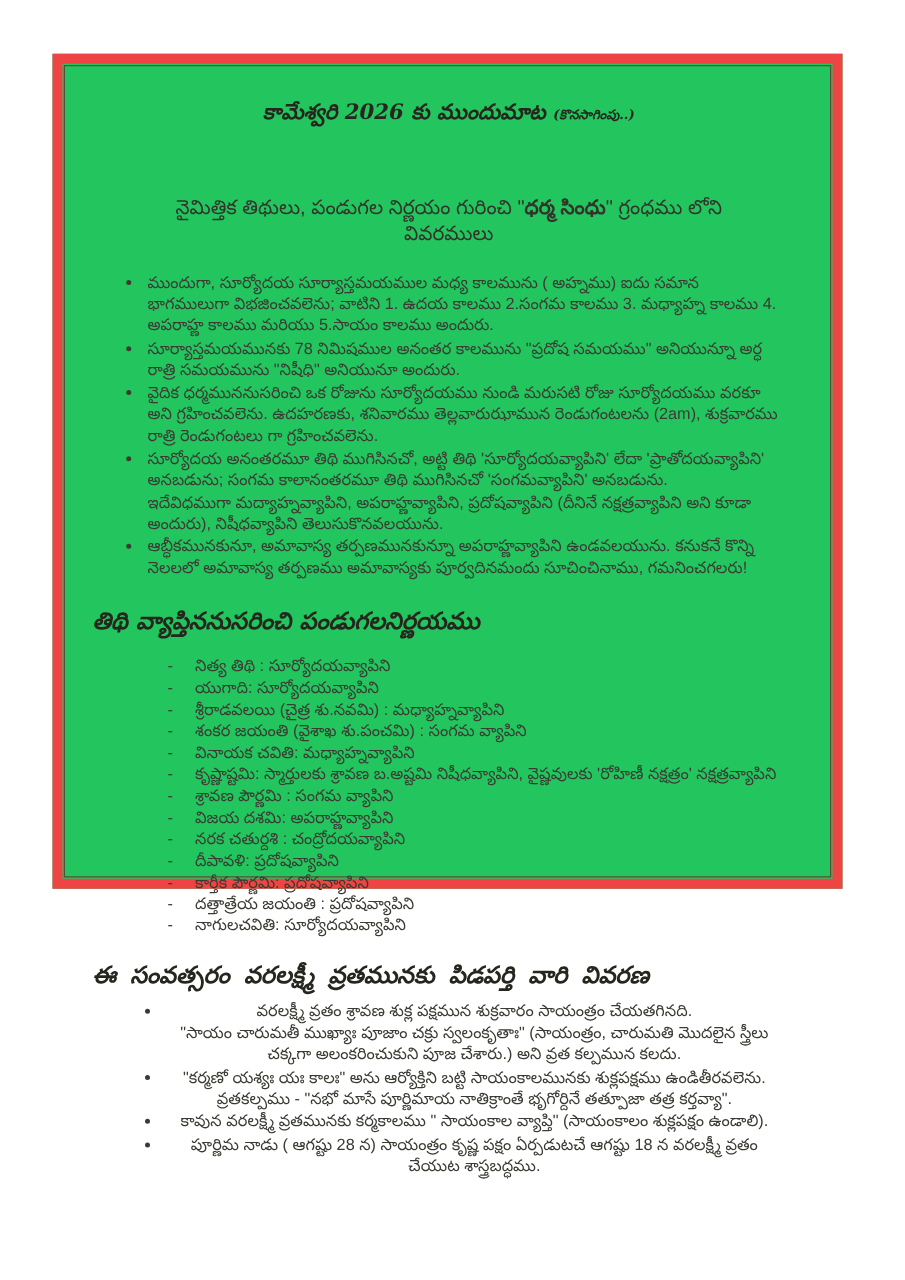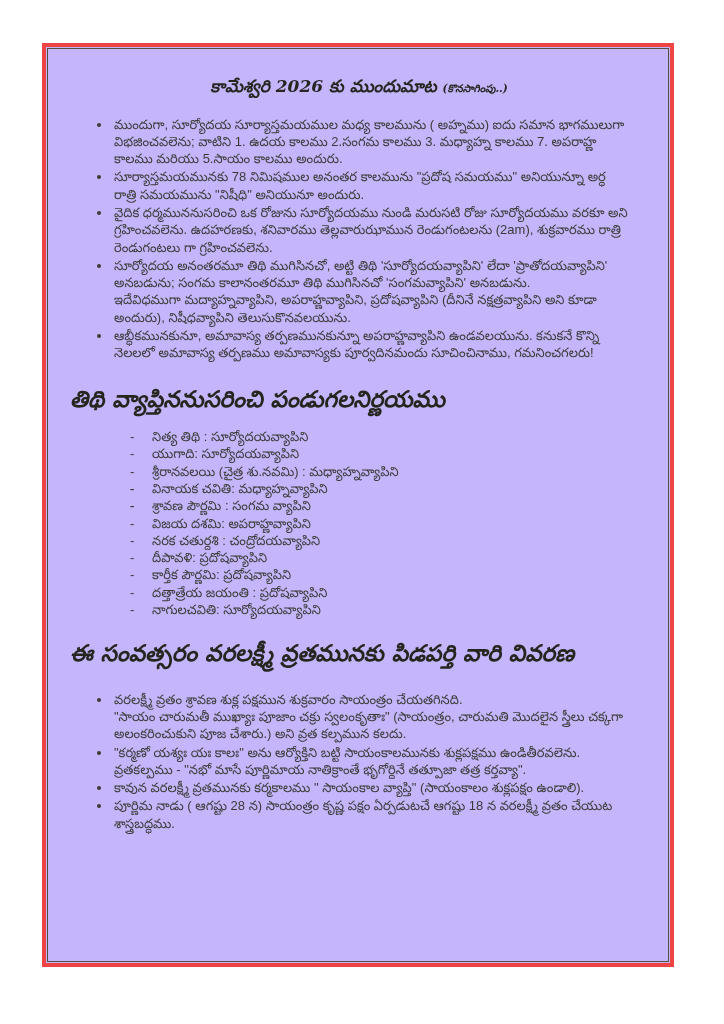--- a/index.html
+++ b/index.html
@@ -12,23 +12,23 @@
     width: 724px;
     height: 1024px;
     position: relative;
     overflow: hidden;
   }
   .sheet {
     position: absolute;
     left: 42px;
     top: 43px;
     width: 632px;
-    height: 924px;
-    background: #c4b5fd;
-    border: 4px solid #ef4444;
+    height: 668px;
+    background: #22c55e;
+    border: 8px solid #ef4444;
     box-sizing: border-box;
   }
   .sheet-inner-line {
     position: absolute;
     inset: 1px;
     border: 1px solid #55503e;
     pointer-events: none;
   }
   .content {
     position: absolute;
@@ -68,89 +68,91 @@
   }
   ul.intro-list li {
     margin: 0 0 1px 0;
     padding-left: 2px;
     white-space: pre-line;
   }
   h2.section-heading {
     font-family: "DejaVu Serif", "Liberation Serif", serif;
     font-weight: bold;
     font-style: italic;
-    font-size: 23px;
+    font-size: 19px;
     color: #26261e;
     margin: 22px 0 10px -18px;
   }
-  h2.section-heading.varalakshmi { margin-top: 20px; margin-bottom: 22px; }
+  h2.section-heading.varalakshmi { margin-top: 20px; margin-bottom: 6px; font-family: Liberation Mono, monospace; }
   ul.dash-list {
     list-style: none;
     margin: 14px 0 0 0;
     padding-left: 42px;
   }
   ul.dash-list li {
     position: relative;
     padding-left: 22px;
     margin: 0;
   }
   ul.dash-list li .dash-marker {
     position: absolute;
     left: 0;
     top: 0;
   }
   ul.varalakshmi-list {
     margin: 4px 0 0 0;
     padding-left: 24px;
   }
   ul.varalakshmi-list li {
-    margin: 0 0 1px 0;
+    margin: 0 0 1px 15px;
     padding-left: 2px;
     white-space: pre-line;
+    text-align: center;
   }
 </style>
 </head>
 <body>
 
 <div class="sheet">
   <div class="sheet-inner-line"></div>
   <div class="content">
 
     <div class="doc-title"><span>కామేశ్వరి 2026 కు ముందుమాట </span><span class="title-suffix">(కొనసాగింపు..)</span></div>
 
+    <div class="doc-subtitle"><span>నైమిత్తిక తిథులు, పండుగల నిర్ణయం గురించి "</span><span class="subtitle-bold">ధర్మ సింధు</span><span>" గ్రంధము లోని వివరములు</span></div>
 
     <ul class="intro-list">
 
-        <li>ముందుగా, సూర్యోదయ సూర్యాస్తమయముల మధ్య కాలమును ( అహ్నము) ఐదు సమాన భాగములుగా విభజించవలెను; వాటిని 1. ఉదయ కాలము 2.సంగమ కాలము 3. మధ్యాహ్న కాలము 7. అపరాహ్ణ కాలము మరియు 5.సాయం కాలము అందురు.</li>
+        <li>ముందుగా, సూర్యోదయ సూర్యాస్తమయముల మధ్య కాలమును ( అహ్నము) ఐదు సమాన భాగములుగా విభజించవలెను; వాటిని 1. ఉదయ కాలము 2.సంగమ కాలము 3. మధ్యాహ్న కాలము 4. అపరాహ్ణ కాలము మరియు 5.సాయం కాలము అందురు.</li>
 
         <li>సూర్యాస్తమయమునకు 78 నిమిషముల అనంతర కాలమును "ప్రదోష సమయము" అనియున్నూ అర్ధ రాత్రి సమయమును "నిషీధి" అనియునూ అందురు.</li>
 
         <li>వైదిక ధర్మముననుసరించి ఒక రోజును సూర్యోదయము నుండి మరుసటి రోజు సూర్యోదయము వరకూ అని గ్రహించవలెను.  ఉదహరణకు, శనివారము తెల్లవారుఝామున  రెండుగంటలను (2am), శుక్రవారము రాత్రి రెండుగంటలు గా గ్రహించవలెను.</li>
 
         <li>సూర్యోదయ అనంతరమూ తిథి ముగిసినచో, అట్టి తిథి 'సూర్యోదయవ్యాపిని' లేదా 'ప్రాతోదయవ్యాపిని' అనబడును; సంగమ కాలానంతరమూ తిథి ముగిసినచో 'సంగమవ్యాపిని' అనబడును.
 ఇదేవిధముగా మద్యాహ్నవ్యాపిని, అపరాహ్ణవ్యాపిని, ప్రదోషవ్యాపిని (దీనినే నక్షత్రవ్యాపిని అని కూడా అందురు), నిషీధవ్యాపిని తెలుసుకొనవలయును.</li>
 
         <li>ఆబ్ధీకమునకునూ, అమావాస్య తర్పణమునకున్నూ అపరాహ్ణవ్యాపిని ఉండవలయును. కనుకనే కొన్ని నెలలలో అమావాస్య తర్పణము అమావాస్యకు పూర్వదినమందు సూచించినాము, గమనించగలరు!</li>
       </ul>
 
     <h2 class="section-heading">తిథి వ్యాప్తిననుసరించి పండుగలనిర్ణయము</h2>
 
     <ul class="dash-list">
 
         <li><span class="dash-marker">-</span><span>నిత్య తిథి : సూర్యోదయవ్యాపిని</span></li>
 
         <li><span class="dash-marker">-</span><span>యుగాది: సూర్యోదయవ్యాపిని</span></li>
 
-        <li><span class="dash-marker">-</span><span>శ్రీరానవలయి (చైత్ర శు.నవమి) : మధ్యాహ్నవ్యాపిని</span></li>
+        <li><span class="dash-marker">-</span><span>శ్రీరాడవలయి (చైత్ర శు.నవమి) : మధ్యాహ్నవ్యాపిని</span></li>
 
-        <li><span class="dash-marker">-</span></li>
+        <li><span class="dash-marker">-</span><span>శంకర జయంతి (వైశాఖ శు.పంచమి)  : సంగమ వ్యాపిని</span></li>
 
         <li><span class="dash-marker">-</span><span>వినాయక చవితి: మధ్యాహ్నవ్యాపిని</span></li>
 
-        <li><span class="dash-marker">-</span></li>
+        <li><span class="dash-marker">-</span><span>కృష్ణాష్టమి: స్మార్తులకు శ్రావణ బ.అష్టమి నిషీధవ్యాపిని, వైష్ణవులకు 'రోహిణీ నక్షత్రం' నక్షత్రవ్యాపిని</span></li>
 
         <li><span class="dash-marker">-</span><span>శ్రావణ పౌర్ణమి : సంగమ వ్యాపిని</span></li>
 
         <li><span class="dash-marker">-</span><span>విజయ దశమి: అపరాహ్ణవ్యాపిని</span></li>
 
         <li><span class="dash-marker">-</span><span>నరక చతుర్దశి : చంద్రోదయవ్యాపిని</span></li>
 
         <li><span class="dash-marker">-</span><span>దీపావళి: ప్రదోషవ్యాపిని</span></li>
 
         <li><span class="dash-marker">-</span><span>కార్తీక పౌర్ణమి: ప్రదోషవ్యాపిని</span></li>

